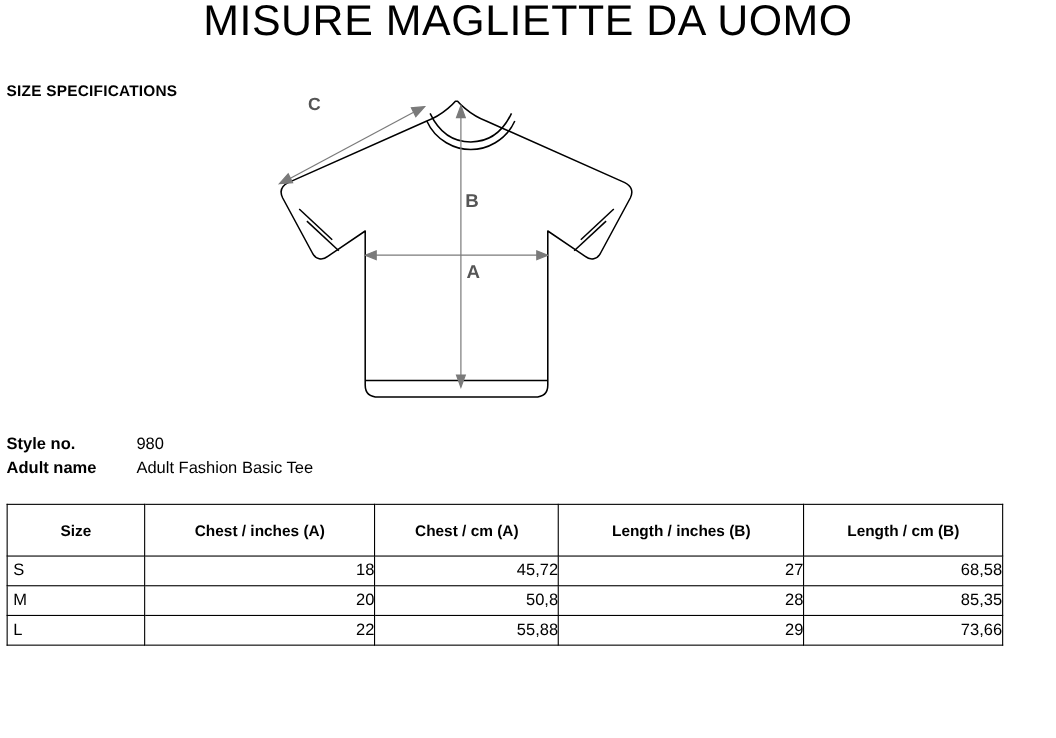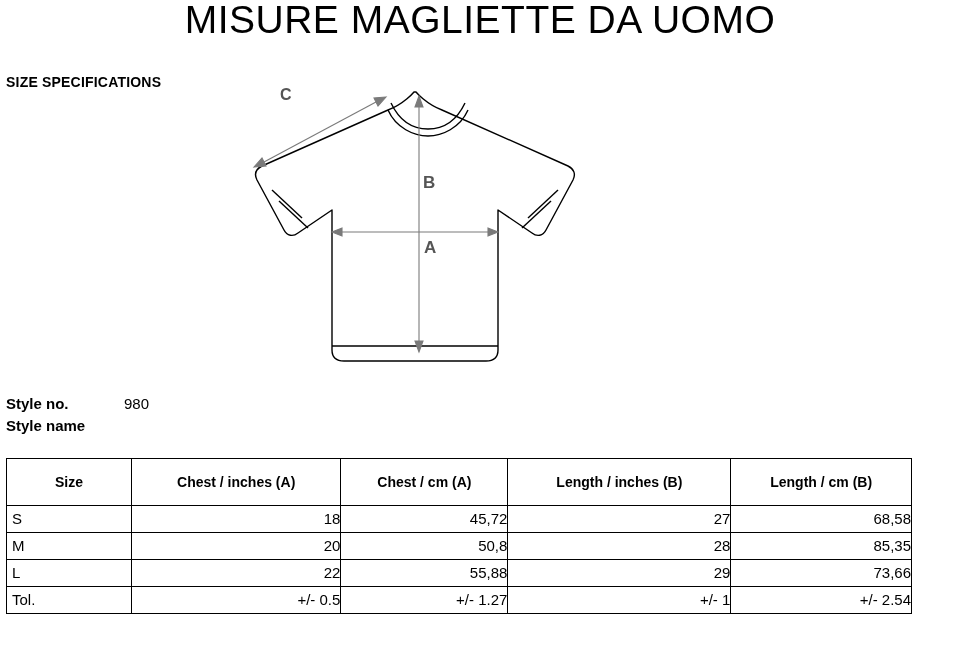--- a/index.html
+++ b/index.html
@@ -150,21 +150,22 @@
       <text x="52" y="30" font-family="Liberation Sans, sans-serif" font-size="16" font-weight="bold" fill="#555555">C</text>
     </svg>
   </div>
 
   <div class="style-block">
     <div class="style-row">
       <div class="style-key">Style no.</div>
       <div class="style-val">980</div>
     </div>
     <div class="style-row">
-      <div class="style-key">Style name</div>
+      <div class="style-key">Adult name</div>
+      <div class="style-val">Adult Fashion Basic Tee</div>
     </div>
   </div>
 
   <table class="size-table">
     <thead>
       <tr>
         <th class="col-size">Size</th>
         <th>Chest / inches (A)</th>
         <th>Chest / cm (A)</th>
         <th>Length / inches (B)</th>
@@ -186,23 +187,16 @@
         <td>28</td>
         <td>85,35</td>
       </tr>
       <tr>
         <td class="label-cell">L</td>
         <td>22</td>
         <td>55,88</td>
         <td>29</td>
         <td>73,66</td>
       </tr>
-      <tr>
-        <td class="label-cell">Tol.</td>
-        <td>+/- 0.5</td>
-        <td>+/- 1.27</td>
-        <td>+/- 1</td>
-        <td>+/- 2.54</td>
-      </tr>
     </tbody>
   </table>
 
 </div>
 
 </body></html>

